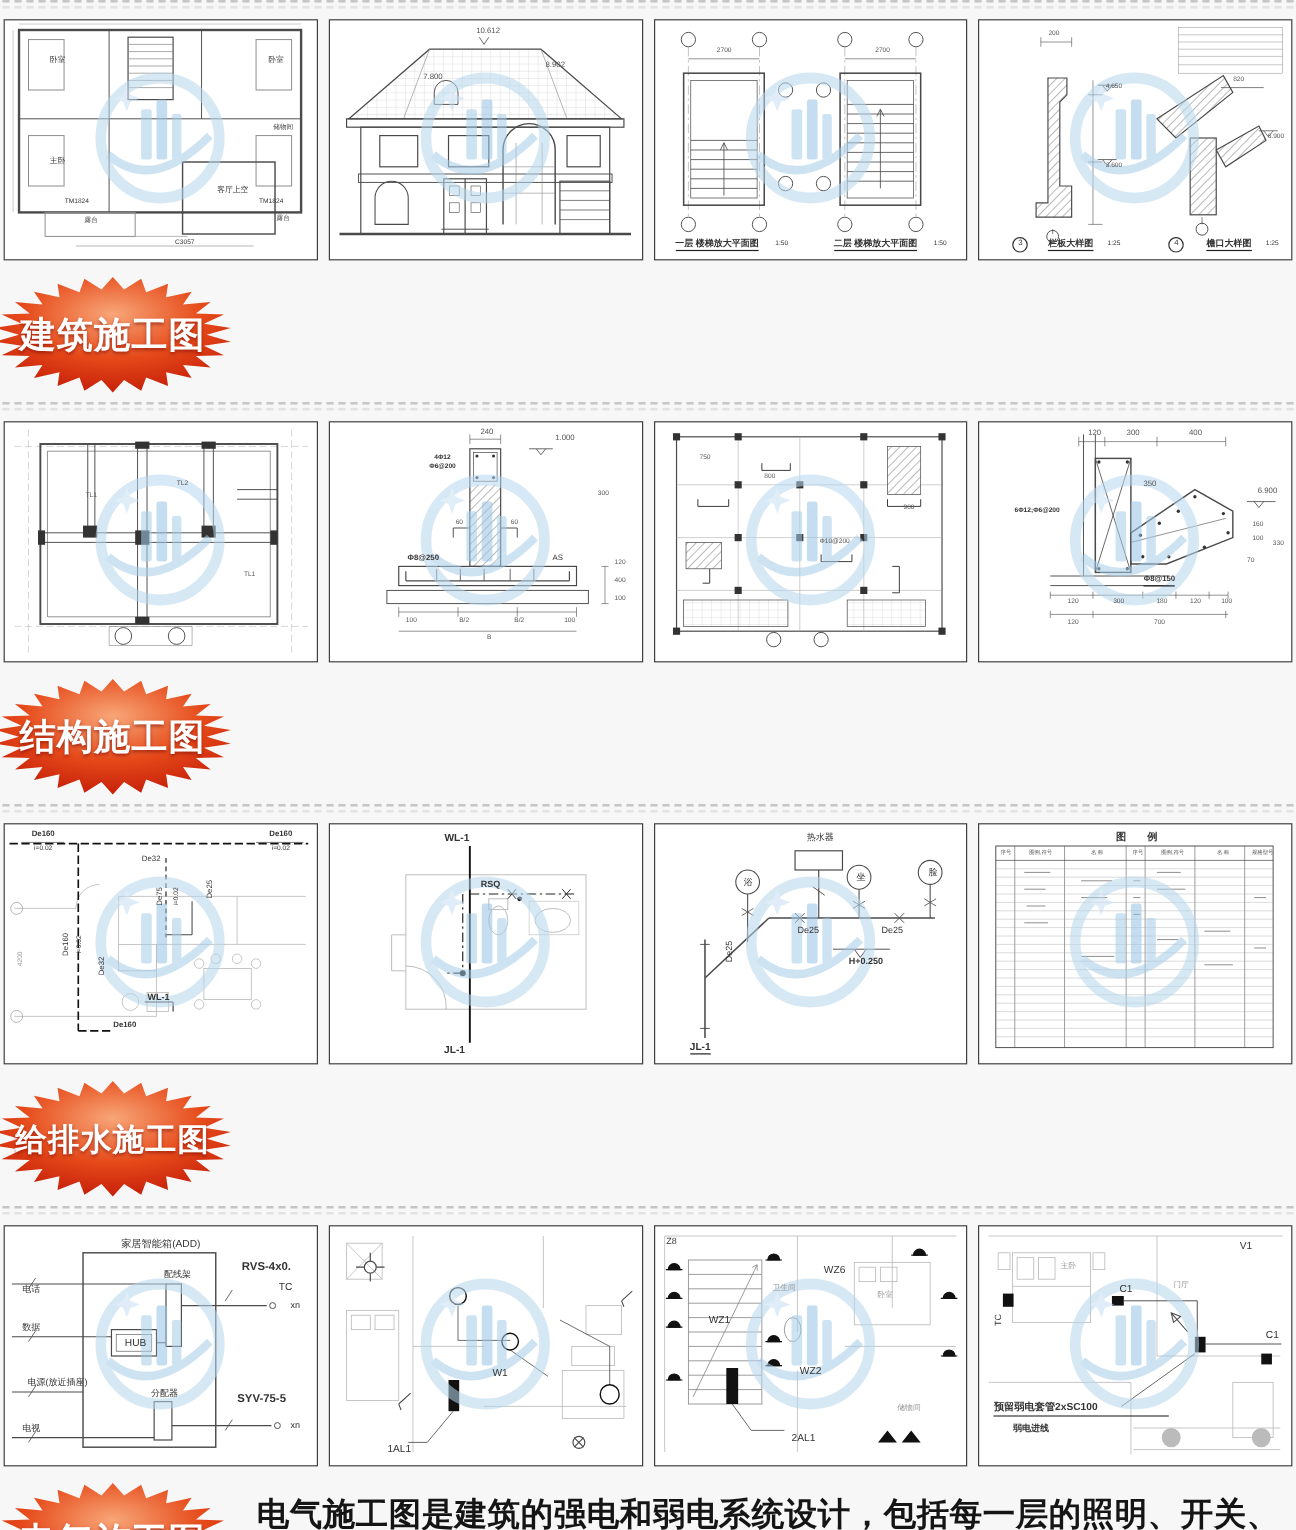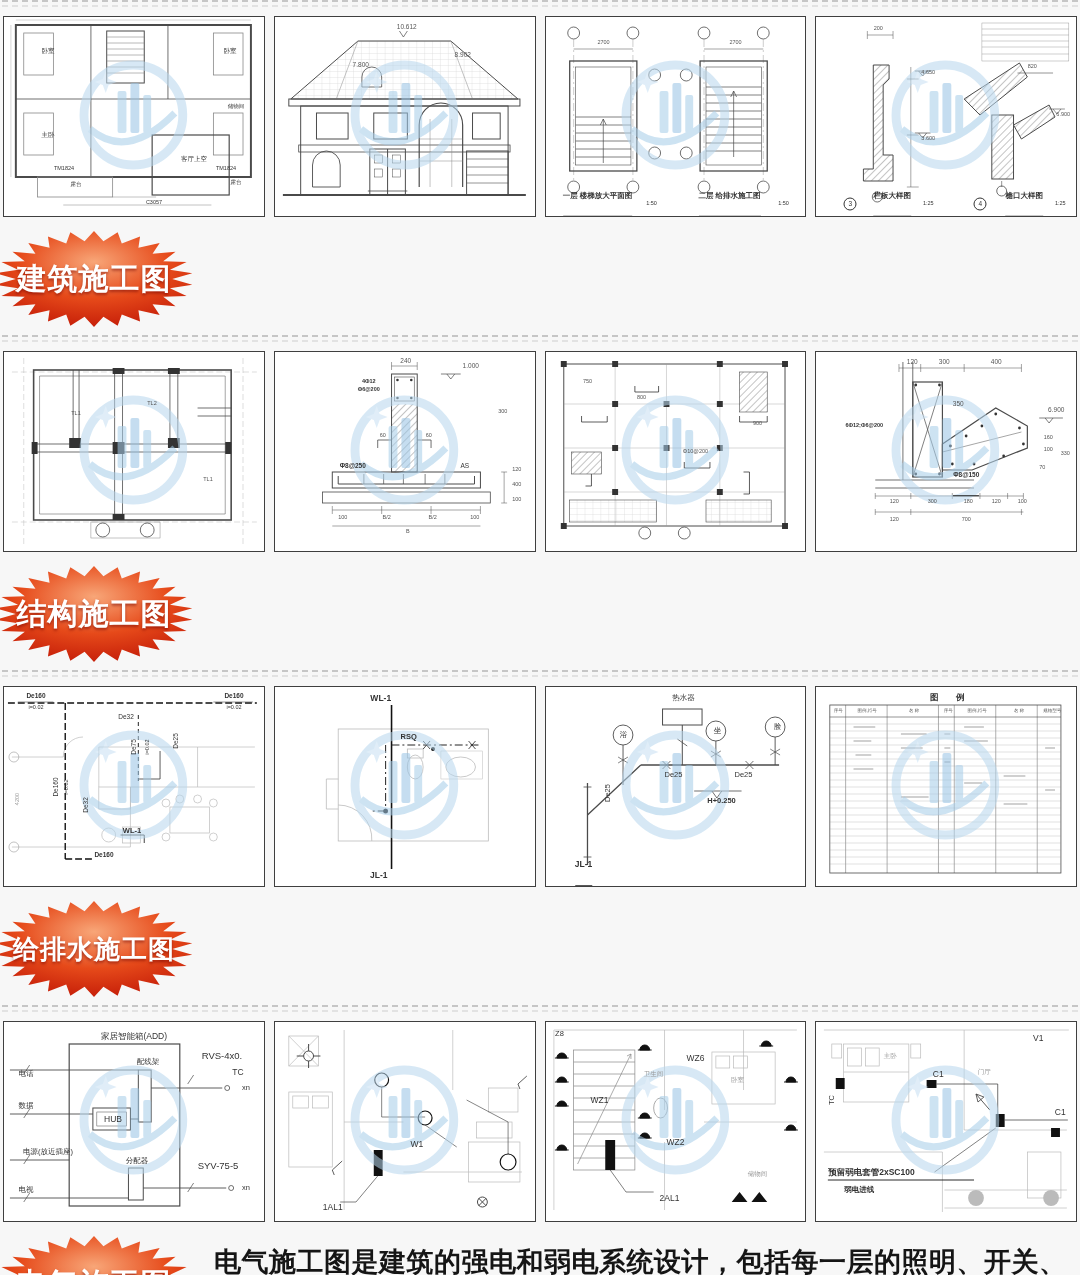--- a/index.html
+++ b/index.html
@@ -6,22 +6,22 @@
   body{width:1080px;background:#f7f7f7;font-family:"Liberation Sans","DejaVu Sans",sans-serif;}
   .page{width:1080px;overflow:hidden;}
   .sep{height:3px;border-top:2px dashed #c6c6c6;border-bottom:2px dashed #e2e2e2;margin:0 2px;}
   .thumb-row{display:flex;gap:9px;padding:9px 3px 10px;}
   .panel{flex:1;height:199px;background:#fff;border:1px solid #3f3f3f;position:relative;margin:0;overflow:hidden;}
   .art{position:absolute;inset:0;width:100%;height:100%;fill:none;stroke:#4a4a4a;stroke-width:1;}
   .lb{position:absolute;line-height:1;white-space:nowrap;color:#333;transform:translate(-50%,-50%);}
   .lb.v{transform:translate(-50%,-50%) rotate(-90deg);}
   .lb.la{transform:translate(0,-50%);}
   .s4{font-size:4.5px;} .s5{font-size:5.5px;} .s6{font-size:6.5px;} .s7{font-size:7.5px;}
-  .s8{font-size:8.5px;} .s9{font-size:9.5px;}
-  .b{font-weight:bold;} .u{border-bottom:1px solid #222;padding-bottom:16px;}
+  .s8{font-size:8.5px;} .s9{font-size:9.5px;font-weight:bold;}
+  .b{font-weight:bold;} .u{border-bottom:1px solid #222;padding-bottom:1px;}
   .gray{color:#999;} .dim{color:#555;}
   .circ{border:1px solid #333;border-radius:50%;width:11px;height:11px;display:flex;align-items:center;justify-content:center;}
   .desc-row{display:flex;align-items:center;gap:16px;padding:2px 0 6px;min-height:100px;}
   .badge{position:relative;width:208px;height:100px;flex:none;margin-left:-10px;}
   .badge svg{position:absolute;inset:0;width:100%;height:100%;}
   .badge-text{position:absolute;inset:0;display:flex;align-items:center;justify-content:center;
     color:#fff;font-weight:bold;font-size:30px;letter-spacing:1px;text-shadow:0 2px 3px rgba(110,0,0,.55);}
   .badge.wide .badge-text{font-size:26px;}
   .desc{width:856px;margin:0;font-size:27px;font-weight:600;color:#151515;line-height:1.6;letter-spacing:0.5px;}
 </style>
@@ -148,21 +148,21 @@
         <path d="M30 100h56M30 108h56M30 116h56M30 124h56M30 132h56M30 140h56" stroke-width="0.7"></path>
         <path d="M162 70h56M162 78h56M162 86h56M162 94h56M162 102h56M162 110h56M162 118h56M162 126h56M162 134h56" stroke-width="0.7"></path>
         <path d="M58 146v-44l-3 6m3-6l3 6" stroke-width="0.7"></path>
         <path d="M190 140v-66l-3 6m3-6l3 6" stroke-width="0.7"></path>
         <use href="#wm" x="73" y="40"></use>
       </svg>
       <span class="lb s5 dim" style="left:58px;top:26px">2700</span>
       <span class="lb s5 dim" style="left:190px;top:26px">2700</span>
       <span class="lb s7 b u" style="left:52px;top:187px">一层 楼梯放大平面图</span>
       <span class="lb s5" style="left:106px;top:187px">1:50</span>
-      <span class="lb s7 b u" style="left:184px;top:187px">二层 给排水施工图</span>
+      <span class="lb s7 b u" style="left:184px;top:187px">二层 楼梯放大平面图</span>
       <span class="lb s5" style="left:238px;top:187px">1:50</span>
     </figure>
 
     <figure class="panel">
       <svg class="art" viewBox="0 0 263 199" preserveAspectRatio="none">
         <path d="M58 48h16v14l-6 6v70h10v26H48v-12h10z" fill="url(#hatch)"></path>
         <line x1="96" y1="50" x2="96" y2="170" stroke-width="0.5"></line>
         <path d="M92 62h12M92 118h12M92 170h12M52 18h26M52 14v8M78 14v8" stroke-width="0.5"></path>
         <path d="M100 54h16M104 54l4 5 4-5M100 116h16M104 116l4 5 4-5" stroke-width="0.7"></path>
         <polygon points="150,82 206,46 214,60 166,98" fill="url(#hatch)"></polygon>

